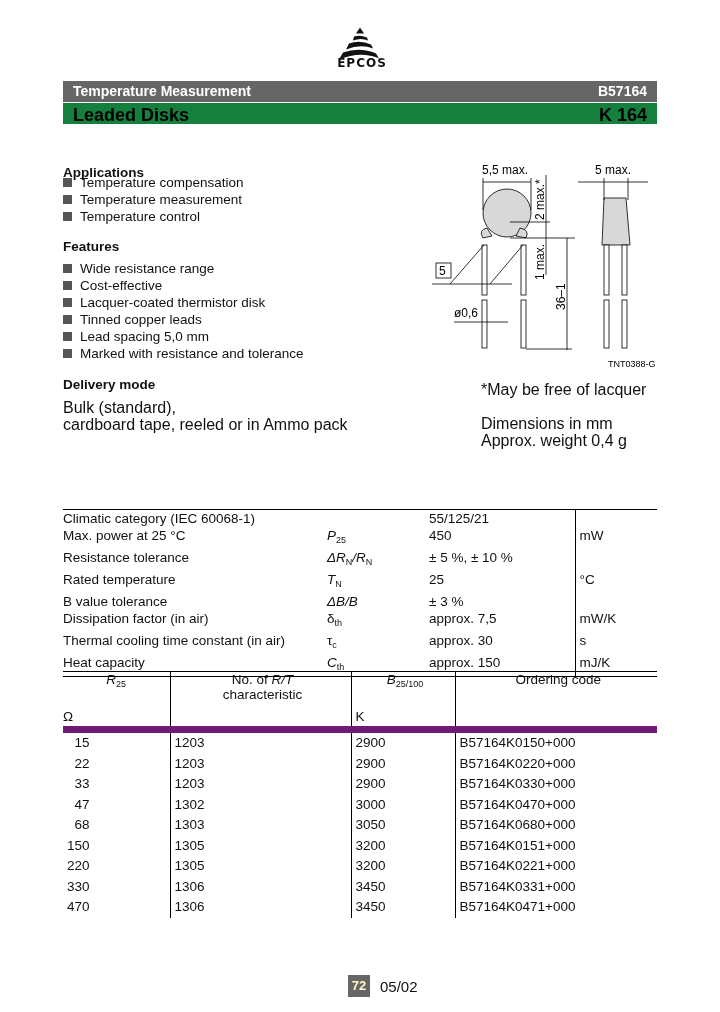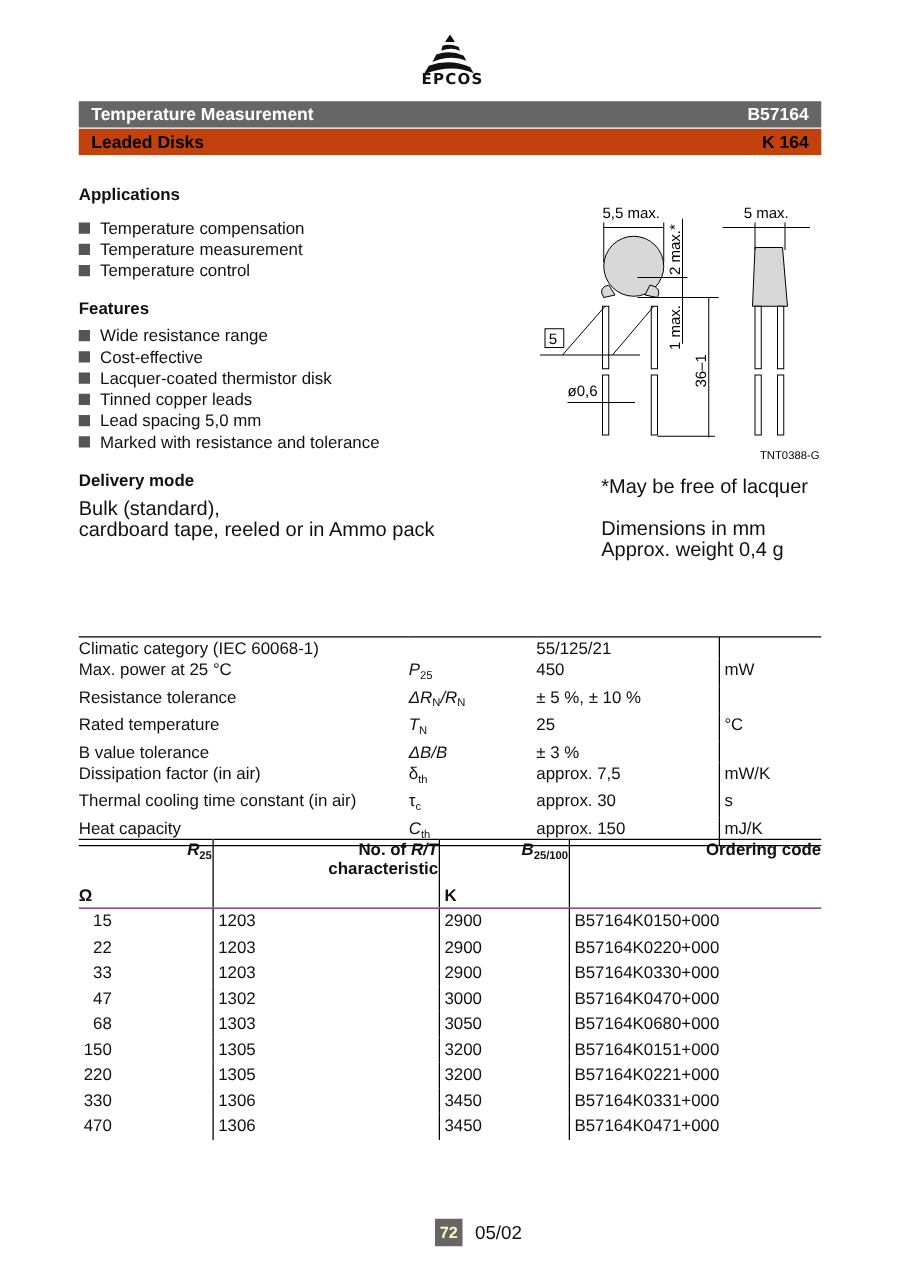--- a/index.html
+++ b/index.html
@@ -1,34 +1,34 @@
 <!DOCTYPE html>
 <html><head>
 <meta charset="utf-8">
 <style>
   html, body { margin:0; padding:0; background:#fff; }
   body { width:720px; height:1012px; position:relative; font-family:"Liberation Sans", sans-serif; color:#111; overflow:hidden; }
   .abs { position:absolute; }
   .logo { left:330px; top:18px; width:60px; height:55px; }
   .logo-text { left:332px; top:56px; width:60px; text-align:center; font-weight:bold; font-size:12px; letter-spacing:1px; font-family:"DejaVu Sans", sans-serif; }
   .bar1 { left:63px; top:81px; width:594px; height:21px; background:#666; color:#fff; font-weight:bold; font-size:14px; }
-  .bar2 { left:63px; top:103px; width:594px; height:21px; background:#c2410c; color:#000; font-weight:bold; font-size:14px; }
+  .bar2 { left:63px; top:103px; width:594px; height:21px; background:#15803d; color:#000; font-weight:bold; font-size:18px; }
   .bar-l { position:absolute; left:10px; top:2px; }
   .bar-r { position:absolute; right:10px; top:2px; }
   .h { font-weight:bold; font-size:13.5px; }
   .t { font-size:16px; }
   ul.bl { list-style:none; margin:0; padding:0; }
   ul.bl li { font-size:13.5px; height:17px; line-height:17px; position:relative; padding-left:17px; }
   ul.bl li:before { content:""; position:absolute; left:0; top:4px; width:9px; height:9px; background:#555; }
   table { border-collapse:collapse; }
   .ptab { left:63px; top:509px; width:594px; border-top:1px solid #000; border-bottom:1px solid #000; font-size:13.5px; }
   .ptab td { height:17px; padding:0; line-height:17px; vertical-align:top; }
   .ptab td.u { border-left:1px solid #000; padding-left:4px; }
   .otab { left:63px; top:671px; width:594px; border-top:1px solid #000; font-size:13.5px; }
-  .otab th { font-weight:bold; text-align:right; vertical-align:top; padding:0 0 0 0; border-bottom:1px solid #701a75; }
+  .otab th { font-weight:normal; text-align:center; vertical-align:top; padding:0 0 0 0; border-bottom:7px solid #701a75; }
   .otab th, .otab td { border-left:1px solid #000; }
   .otab th:first-child, .otab td:first-child { border-left:none; }
   .otab td { height:20.5px; line-height:20.5px; padding:0; }
   .otab td.r { padding-left:4px; }
   .otab td.n { text-align:right; padding-right:80px; }
   .otab td.c { padding-left:4px; }
   sub { font-size:9px; vertical-align:-3px; }
   .footer-box { left:348px; top:975px; width:22px; height:22px; background:#666; color:#fef9c3; font-weight:bold; font-size:13px; text-align:center; line-height:22px; }
   .footer-date { left:380px; top:978px; font-size:15px; }
 </style>
@@ -45,21 +45,21 @@
 
 <div class="abs bar1">
   <span class="bar-l">Temperature Measurement</span>
   <span class="bar-r">B57164</span>
 </div>
 <div class="abs bar2">
   <span class="bar-l">Leaded Disks</span>
   <span class="bar-r">K 164</span>
 </div>
 
-<div class="abs h" style="left:63px;top:148px;">Applications</div>
+<div class="abs h" style="left:63px;top:165px;">Applications</div>
 <ul class="abs bl" style="left:63px;top:174px;">
   <li>Temperature compensation</li>
   <li>Temperature measurement</li>
   <li>Temperature control</li>
 </ul>
 
 <div class="abs h" style="left:63px;top:239px;">Features</div>
 <ul class="abs bl" style="left:63px;top:260px;">
   <li>Wide resistance range</li>
   <li>Cost-effective</li>

